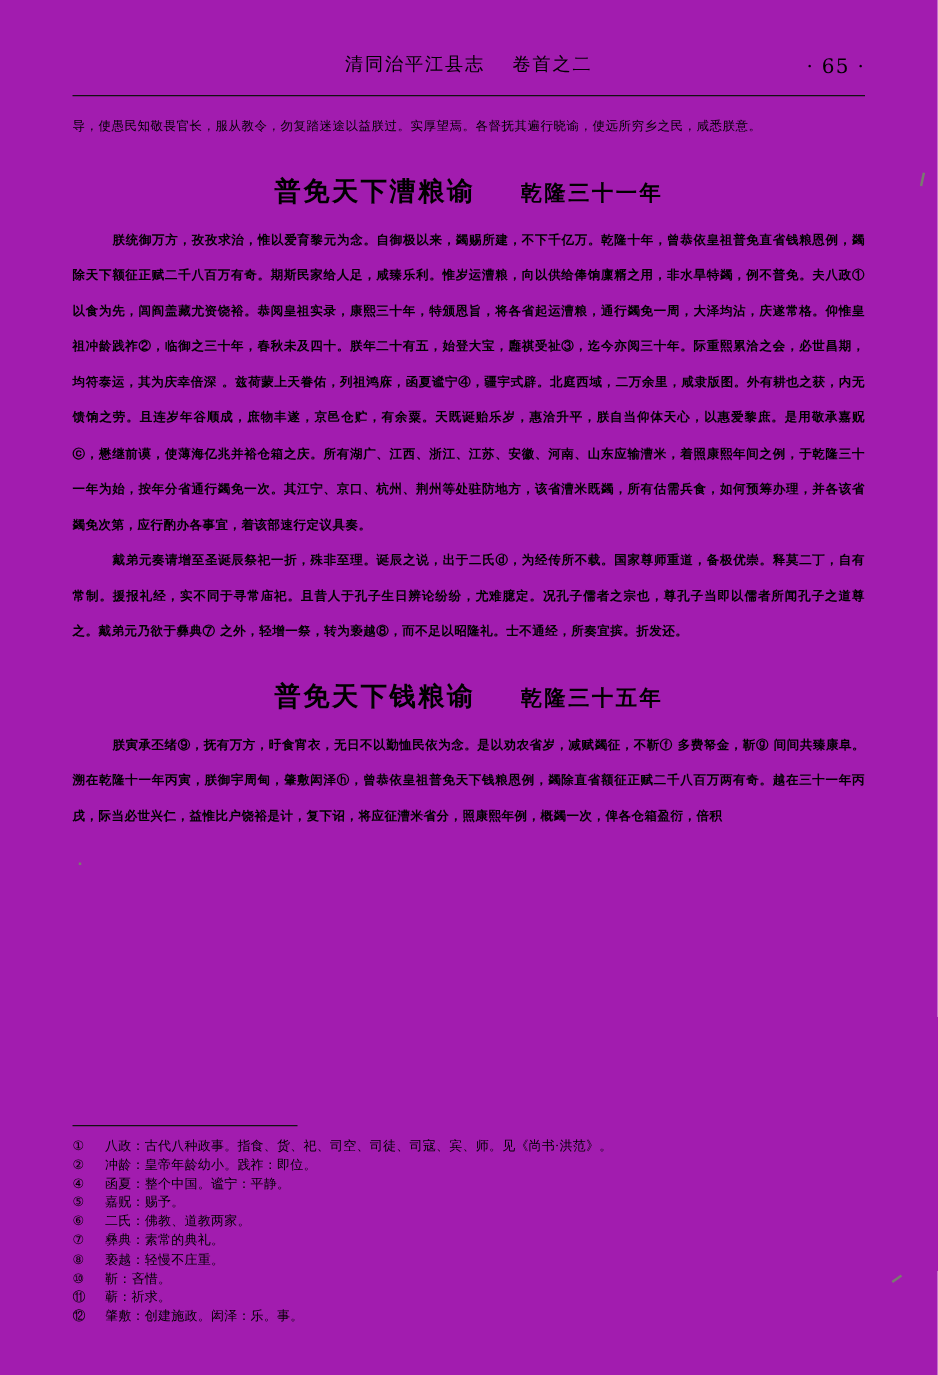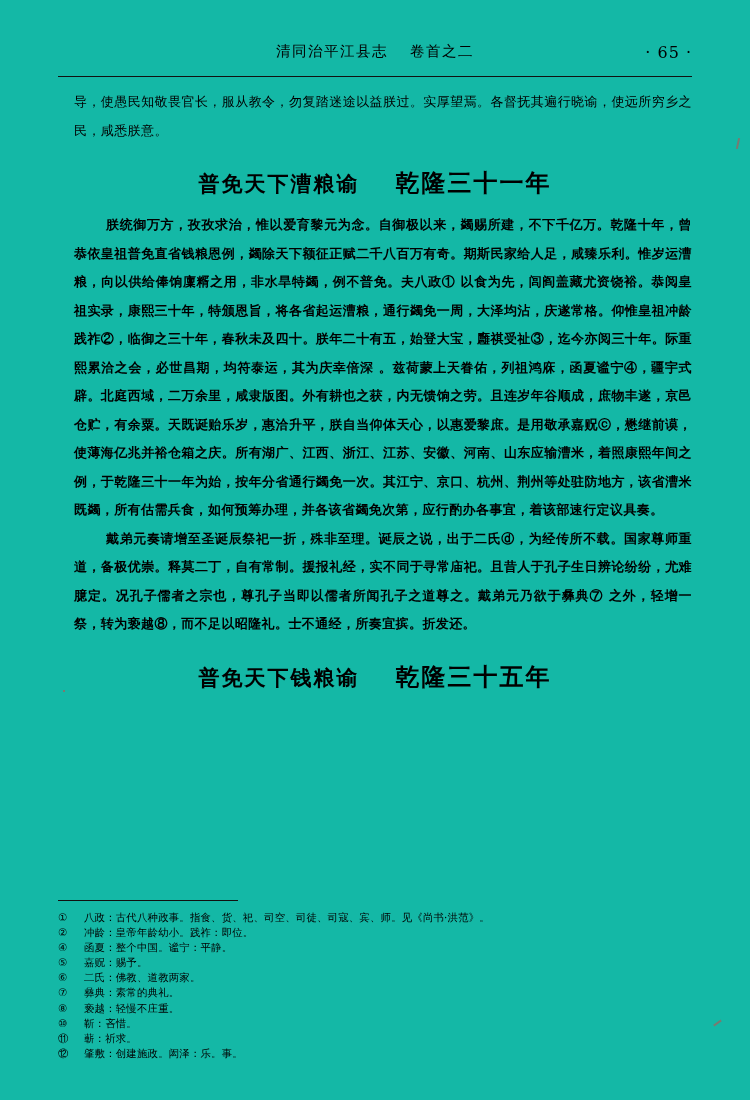--- a/index.html
+++ b/index.html
@@ -13,21 +13,21 @@
     font-family: "DejaVu Sans", sans-serif;
     color: #000000;
     position: relative;
     overflow: hidden;
   }
   .page {
     position: absolute;
     left: 0; top: 0;
     width: 750px;
     height: 1100px;
-    background: #14b8a6;
+    background: #a21caf;
   }
   
   .header {
     position: absolute;
     left: 58px;
     top: 42px;
     width: 634px;
     height: 28px;
   }
   .header-title {
@@ -60,22 +60,22 @@
     border-top: 1.2px solid #111;
   }
   
   .content {
     position: absolute;
     left: 58px;
     top: 88px;
     width: 634px;
   }
   p.para {
-    margin: 0 0 0 16px;
-    font-size: 13px;
+    margin: 0 0 0 0;
+    font-size: 10px;
     line-height: 28.5px;
     text-align: justify;
     text-justify: inter-ideograph;
     font-family: "DejaVu Serif", serif;
     letter-spacing: 0.4px;
   }
   p.para.indent {
     text-indent: 32px;
     font-weight: bold;
   }
@@ -86,21 +86,21 @@
     font-weight: bold;
     font-family: "DejaVu Serif", serif;
     letter-spacing: 2px;
     white-space: nowrap;
   }
   .sec-title .sep {
     display: inline-block;
     width: 36px;
   }
   .sec-title .date {
-    font-size: 24px;
+    font-size: 17px;
   }
   
   .fn-rule {
     position: absolute;
     left: 58px;
     top: 900px;
     width: 180px;
     height: 0;
     border-top: 1.1px solid #111;
   }
@@ -153,20 +153,21 @@
     <div class="sec-title">
       <span>普免天下漕粮谕</span><span class="sep"></span><span class="date">乾隆三十一年</span>
     </div>
     <p class="para indent">朕统御万方，孜孜求治，惟以爱育黎元为念。自御极以来，蠲赐所建，不下千亿万。乾隆十年，曾恭依皇祖普免直省钱粮恩例，蠲除天下额征正赋二千八百万有奇。期斯民家给人足，咸臻乐利。惟岁运漕粮，向以供给俸饷廩糈之用，非水旱特蠲，例不普免。夫八政① 以食为先，闾阎盖藏尤资饶裕。恭阅皇祖实录，康熙三十年，特颁恩旨，将各省起运漕粮，通行蠲免一周，大泽均沾，庆遂常格。仰惟皇祖冲龄践祚②，临御之三十年，春秋未及四十。朕年二十有五，始登大宝，廱祺受祉③，迄今亦阅三十年。际重熙累洽之会，必世昌期，均符泰运，其为庆幸倍深 。兹荷蒙上天眷佑，列祖鸿庥，函夏谧宁④，疆宇式辟。北庭西域，二万余里，咸隶版图。外有耕也之获，内无馈饷之劳。且连岁年谷顺成，庶物丰遂，京邑仓贮，有余粟。天既诞贻乐岁，惠洽升平，朕自当仰体天心，以惠爱黎庶。是用敬承嘉贶ⓒ，懋继前谟，使薄海亿兆并裕仓箱之庆。所有湖广、江西、浙江、江苏、安徽、河南、山东应输漕米，着照康熙年间之例，于乾隆三十一年为始，按年分省通行蠲免一次。其江宁、京口、杭州、荆州等处驻防地方，该省漕米既蠲，所有估需兵食，如何预筹办理，并各该省蠲免次第，应行酌办各事宜，着该部速行定议具奏。</p>
 
     <p class="para indent">戴弟元奏请增至圣诞辰祭祀一折，殊非至理。诞辰之说，出于二氏ⓓ，为经传所不载。国家尊师重道，备极优崇。释莫二丁，自有常制。援报礼经，实不同于寻常庙祀。且昔人于孔子生日辨论纷纷，尤难臆定。况孔子儒者之宗也，尊孔子当即以儒者所闻孔子之道尊之。戴弟元乃欲于彝典⑦ 之外，轻增一祭，转为亵越⑧，而不足以昭隆礼。士不通经，所奏宜摈。折发还。</p>
 
     <div class="sec-title">
       <span>普免天下钱粮谕</span><span class="sep"></span><span class="date">乾隆三十五年</span>
     </div>
+    <p class="para indent">朕寅承丕绪⑨，抚有万方，旴食宵衣，无日不以勤恤民依为念。是以劝农省岁，减赋蠲征，不靳ⓕ 多费帑金，靳ⓖ 间间共臻康阜。溯在乾隆十一年丙寅，朕御宇周甸，肇敷闳泽ⓗ，曾恭依皇祖普免天下钱粮恩例，蠲除直省额征正赋二千八百万两有奇。越在三十一年丙戌，际当必世兴仁，益惟比户饶裕是计，复下诏，将应征漕米省分，照康熙年例，概蠲一次，俾各仓箱盈衍，倍积</p>
 
   </div>
 
   <div class="fn-rule"></div>
 
   <div class="footnotes">
     <div class="fn-row"><span class="fn-num">①</span><span>八政：古代八种政事。指食、货、祀、司空、司徒、司寇、宾、师。见《尚书·洪范》。</span></div>
     <div class="fn-row"><span class="fn-num">②</span><span>冲龄：皇帝年龄幼小。践祚：即位。</span></div>
     <div class="fn-row"><span class="fn-num">④</span><span>函夏：整个中国。谧宁：平静。</span></div>
     <div class="fn-row"><span class="fn-num">⑤</span><span>嘉贶：赐予。</span></div>

